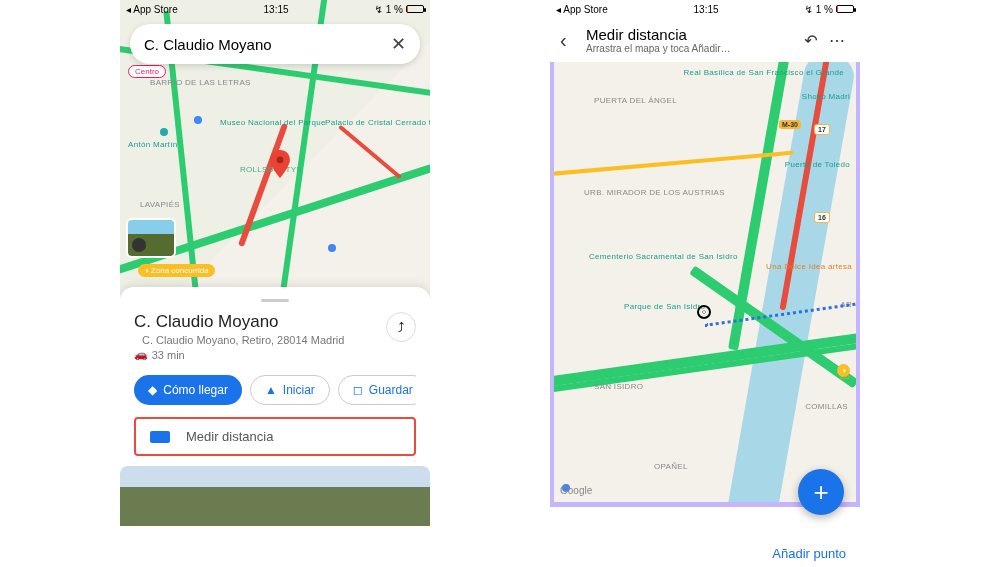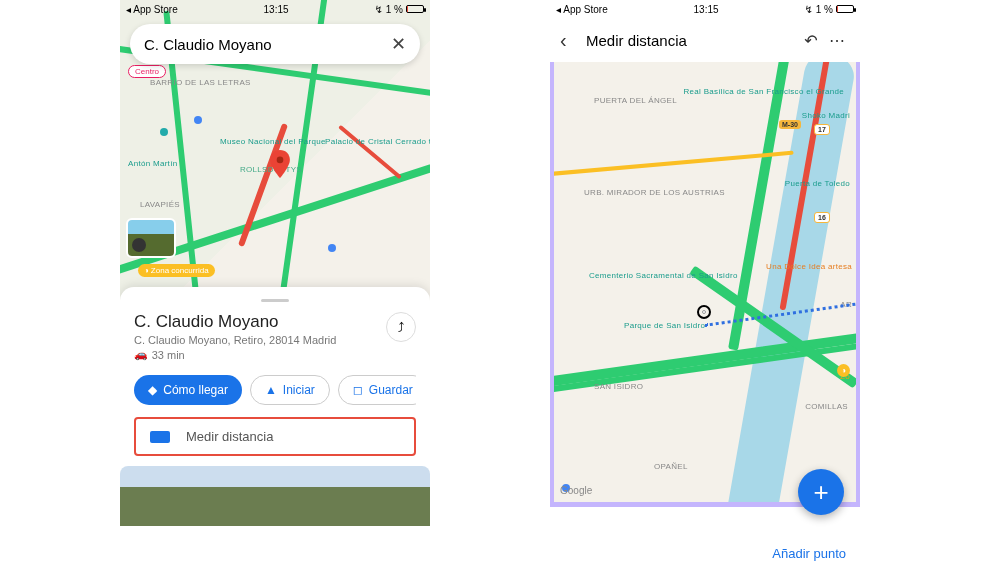--- a/index.html
+++ b/index.html
@@ -19,40 +19,40 @@
   .battery .fill { position:absolute; left:0; top:0; bottom:0; width:6%; background:#e74c3c; }
 
   
   .map-bg { position: absolute; inset: 0; background:
      linear-gradient(135deg,#eef0e6 0 40%, #f4f1ea 40% 100%);
      overflow:hidden; }
   .road { position:absolute; background:#2ecc71; border-radius:3px; }
   .road.red { background:#e74c3c; }
   .river { position:absolute; background:#a8d8e8; }
   .map-label { position:absolute; font-size:8px; color:#888; white-space:nowrap; letter-spacing:0.3px; }
-  .map-label.teal { color:#1a9c8c;margin-top:19px; }
+  .map-label.teal { color:#1a9c8c; }
   .poi-dot { width:8px; height:8px; border-radius:50%; position:absolute; }
   .pin { position:absolute; width:20px; height:28px; }
   .pin svg { width:100%; height:100%; }
   .crowd { position:absolute; background:#fbbf24; font-size:8px; padding:2px 6px; border-radius:8px; display:flex; align-items:center; gap:2px; color:#fff; }
   .streetview-thumb { position:absolute; width:50px; height:40px; background:linear-gradient(#87ceeb 0 40%,#556b2f 40% 100%); border-radius:6px; border:2px solid #fff; }
   .streetview-thumb::after{content:"";position:absolute;left:4px;bottom:4px;width:14px;height:14px;border-radius:50%;background:#333;}
 
   
   .search-pill { position:absolute; top:24px; left:10px; right:10px; height:40px; background:#fff; border-radius:22px; box-shadow:0 2px 6px rgba(0,0,0,0.15); display:flex; align-items:center; padding:0 14px; z-index:25; }
   .search-pill input { flex:1; border:none; outline:none; font-size:15px; background:transparent; }
   .search-pill .x { font-size:18px; color:#444; }
 
   
   .sheet { position:absolute; bottom:0; left:0; right:0; background:#fff; border-radius:14px 14px 0 0; padding:12px 14px 0; box-shadow:0 -2px 10px rgba(0,0,0,0.1); z-index:20; }
   .grabber { width:28px; height:3px; background:#ccc; border-radius:2px; margin:0 auto 10px; }
   .sheet-head { display:flex; align-items:flex-start; }
   .sheet-head .titles{ flex:1; }
   .sheet h2 { font-size:17px; font-weight:500; color:#222; }
-  .addr { font-size:11px; color:#777; margin-top:2px; }
+  .addr { font-size:11px; color:#777; margin-top:2px;margin-left:8px; }
   .time { font-size:11px; color:#777; margin-top:2px; display:flex; align-items:center; gap:4px;}
   .share { width:30px; height:30px; border:1px solid #ddd; border-radius:50%; display:flex; align-items:center; justify-content:center; font-size:13px;}
   .actions { display:flex; gap:8px; margin:14px 0 12px; overflow:hidden; }
   .pill-btn { display:flex; align-items:center; gap:6px; border-radius:18px; padding:7px 14px; font-size:12px; white-space:nowrap; }
   .pill-primary { background:#1a73e8; color:#fff; }
   .pill-outline { border:1px solid #ccc; color:#1a73e8; background:#fff;}
   .measure-row { border:2px solid #e74c3c; border-radius:4px; padding:10px 14px; display:flex; align-items:center; gap:16px; color:#555; font-size:13px; margin-bottom:10px; }
   .measure-row .mi { width:20px; height:12px; background:#1a73e8; border-radius:2px; position:relative;}
   .pano { height:60px; background:linear-gradient(#cde 0 35%,#6b7d50 35% 100%); border-radius:8px 8px 0 0; margin:0 -14px; }
 
@@ -179,20 +179,21 @@
       <span class="battery">
           <span class="fill"></span>
         </span>
     </span>
   </div>
 
   <div class="rhead">
     <span class="back">‹</span>
     <div class="txt">
       <h3>Medir distancia</h3>
+      <div class="sub">Arrastra el mapa y toca Añadir…</div>
     </div>
     <span class="undo">↶</span>
     <span class="more">⋯</span>
   </div>
 
   <div class="rmap-wrap">
 
     <div class="river" style="left:210px;top:-10px;width:50px;height:500px;transform:rotate(10deg);border-radius:20px;"></div>
 
     <div class="road" style="left:200px;top:-10px;width:10px;height:300px;transform:rotate(10deg);"></div>

